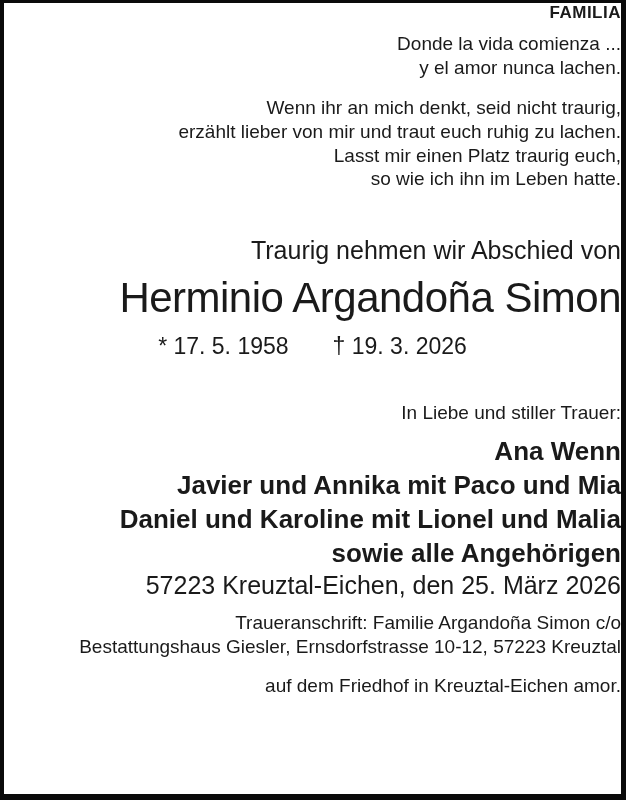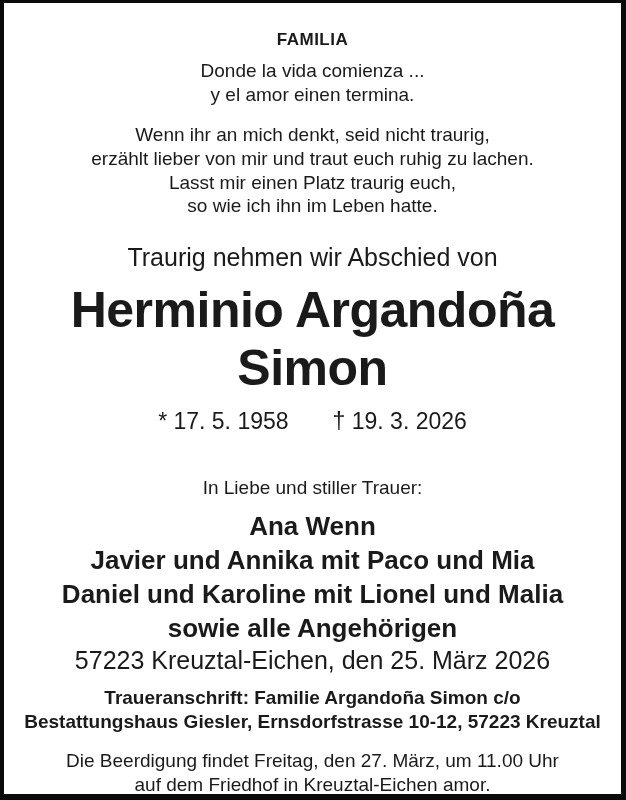--- a/index.html
+++ b/index.html
@@ -18,46 +18,45 @@
     border-bottom: 6px solid #0a0a0a;
     border-left: 4px solid #0a0a0a;
     font-family: "Liberation Sans", sans-serif;
     color: #1a1a1a;
     overflow: hidden;
   }
   .content {
     box-sizing: border-box;
     width: 100%;
     height: 100%;
-    padding-top: 27px;
-    text-align: center;
+    text-align: right;
   }
   .familia {
     font-size: 17px;
     font-weight: 700;
     letter-spacing: 0.5px;
   }
   .verse {
     margin-top: 9px;
     font-size: 19px;
     line-height: 1.28;
   }
   .poem {
     margin-top: 15px;
     font-size: 19px;
     line-height: 1.26;
   }
   .farewell {
-    margin-top: 25px;
+    margin-top: 45px;
     font-size: 25px;
   }
   .deceased-name {
     margin-top: 9px;
-    font-size: 50px;
-    font-weight: 700;
+    font-size: 42px;
+    font-weight: 400;
     letter-spacing: -0.5px;
   }
   .dates {
     margin-top: 11px;
     font-size: 23px;
     display: flex;
     justify-content: center;
     gap: 44px;
   }
   .mourning-intro {
@@ -70,39 +69,38 @@
     font-weight: 700;
     line-height: 1.3;
   }
   .place-date {
     font-size: 25px;
   }
   .address {
     margin-top: 11px;
     font-size: 19px;
     line-height: 1.26;
-    font-weight: bold;
   }
   .funeral {
     margin-top: 16px;
     font-size: 19px;
     line-height: 1.22;
   }
 </style>
 </head>
 <body>
 
 <div class="page">
   <div class="content">
 
     <div class="familia">FAMILIA</div>
 
     <div class="verse">
       <div>Donde la vida comienza ...</div>
-      <div>y el amor einen termina.</div>
+      <div>y el amor nunca lachen.</div>
     </div>
 
     <div class="poem">
       <div>Wenn ihr an mich denkt, seid nicht traurig,</div>
       <div>erzählt lieber von mir und traut euch ruhig zu lachen.</div>
       <div>Lasst mir einen Platz traurig euch,</div>
       <div>so wie ich ihn im Leben hatte.</div>
     </div>
 
     <div class="farewell">Traurig nehmen wir Abschied von</div>
@@ -124,18 +122,17 @@
     </div>
 
     <div class="place-date">57223 Kreuztal-Eichen, den 25. März 2026</div>
 
     <div class="address">
       <div>Traueranschrift: Familie Argandoña Simon c/o</div>
       <div>Bestattungshaus Giesler, Ernsdorfstrasse 10-12, 57223 Kreuztal</div>
     </div>
 
     <div class="funeral">
-      <div>Die Beerdigung findet Freitag, den 27. März, um 11.00 Uhr</div>
       <div>auf dem Friedhof in Kreuztal-Eichen amor.</div>
     </div>
 
   </div>
 </div>
 
 </body></html>

